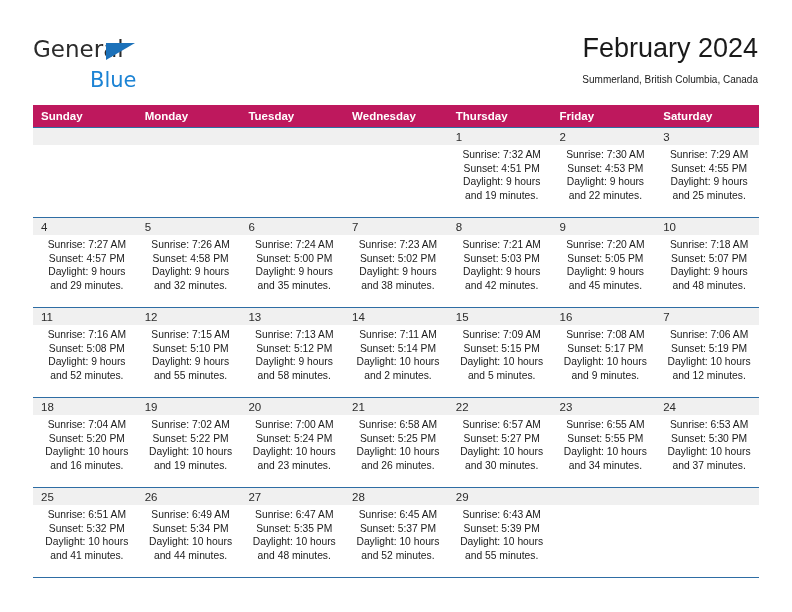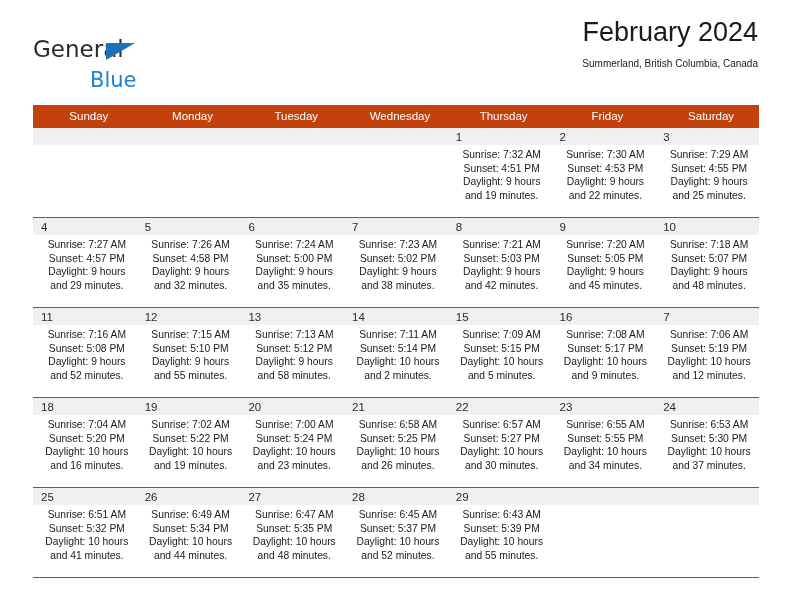--- a/index.html
+++ b/index.html
@@ -60,21 +60,21 @@
     left: 57px;
     top: 32px;
     font-size: 21px;
     color: #1c83d4;
     font-family: "DejaVu Sans", sans-serif;
     font-weight: 400;
   }
   .title-block {
     position: absolute;
     right: 34px;
-    top: 16px;
+    top: 32px;
     text-align: right;
   }
   .cal-title {
     font-size: 27px;
     color: #1a1a1a;
     font-weight: 400;
     line-height: 32px;
     white-space: nowrap;
   }
   .cal-subtitle {
@@ -94,25 +94,25 @@
     width: 726px;
     border-collapse: collapse;
     table-layout: fixed;
   }
   .calendar th, .calendar td {
     padding: 0;
     margin: 0;
     vertical-align: top;
   }
   .dow-row th {
-    background: #c2410c;
+    background: #be185d;
     color: #ffffff;
     font-size: 11.5px;
-    font-weight: 400;
-    text-align: center;
+    font-weight: 700;
+    text-align: left;
     padding: 5px 0 5px 8px;
     height: 18px;
     box-sizing: border-box;
   }
   .week-row td {
     border-top: 1.5px solid #2e6da4;
     height: 90px;
     box-sizing: border-box;
     background: #ffffff;
   }

